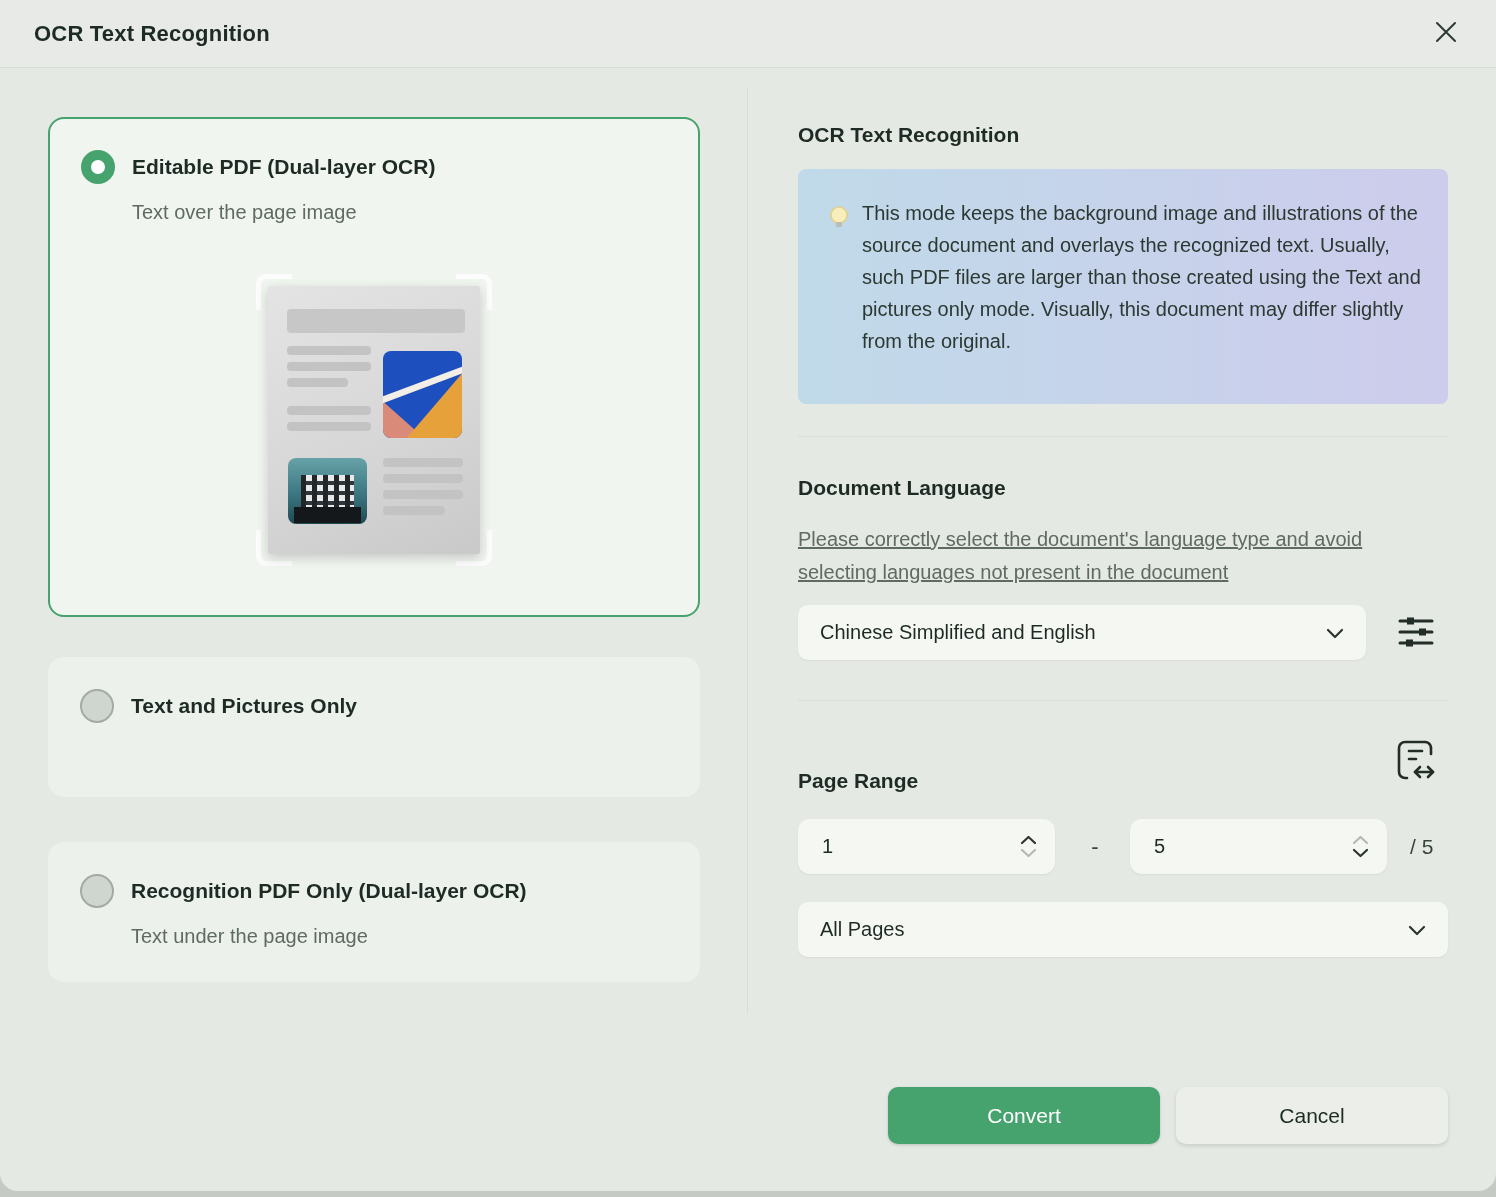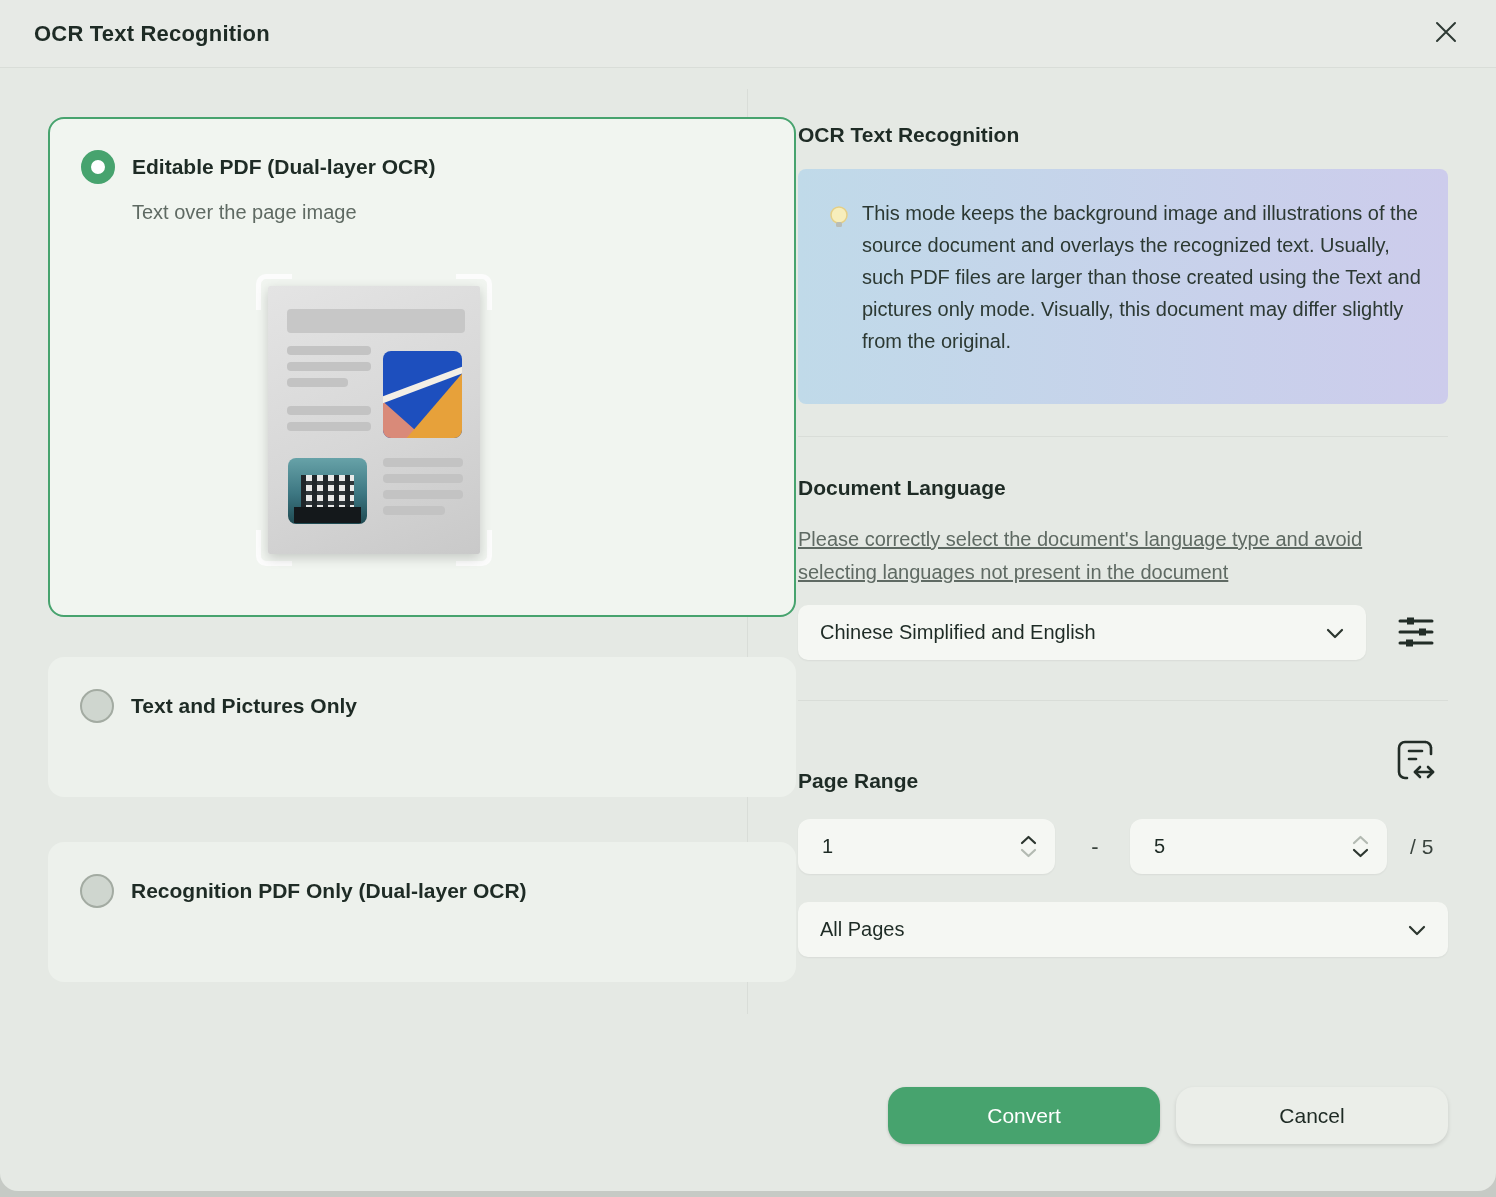--- a/index.html
+++ b/index.html
@@ -39,21 +39,21 @@
     padding:0 30px 0 34px;
   }
   .titlebar h1{font-size:22px;font-weight:600;letter-spacing:.2px;color:var(--text-dark);}
   .close-btn{background:none;border:none;cursor:pointer;width:40px;height:40px;
     display:flex;align-items:center;justify-content:center;}
   
   .content{position:relative;height:1123px;}
   .v-divider{position:absolute;left:747px;top:21px;width:1px;height:925px;background:var(--divider);}
   
   .card{
-    position:absolute;left:48px;width:748px;background:var(--card-bg);
+    position:absolute;left:48px;width:652px;background:var(--card-bg);
     border-radius:16px;padding:32px 30px 0 32px;cursor:pointer;
   }
   .card.selected{top:49px;height:500px;background:var(--card-selected-bg);
     border:2px solid var(--accent-green);padding:31px 29px 0 31px;}
   .card.c2{top:589px;height:140px;text-align:center;}
   .card.c3{top:774px;height:140px;}
   .opt-row{display:flex;align-items:center;gap:17px;}
   .radio{width:34px;height:34px;border-radius:50%;flex:none;cursor:pointer;}
   .radio.on{background:#fff;border:10px solid var(--accent-green);}
   .radio.off{background:#cfd6cf;border:2px solid #a3aba2;}
@@ -121,21 +121,21 @@
   }
   .spinner.from{left:798px;}
   .spinner.to{left:1130px;}
   .spin-btns{display:flex;flex-direction:column;gap:3px;align-items:center;}
   .spin-btns span{display:flex;cursor:pointer;}
   .dash{position:absolute;left:1082px;top:751px;width:26px;height:55px;
     display:flex;align-items:center;justify-content:center;font-size:22px;color:#39433d;}
   .total{position:absolute;left:1410px;top:751px;height:55px;display:flex;align-items:center;
     font-size:21px;color:#39433d;}
   
-  .btn{position:absolute;top:1019px;width:272px;height:57px;border:none;border-radius:18px;
+  .btn{position:absolute;top:1019px;width:272px;height:57px;border:none;border-radius:10px;
     font-size:21px;cursor:pointer;font-family:inherit;}
   .btn.convert{left:888px;background:var(--accent-green);color:#fff;
     box-shadow:0 1px 3px rgba(0,0,0,.18);}
   .btn.cancel{left:1176px;background:var(--cancel-bg);color:#1e2a24;
     box-shadow:0 2px 4px rgba(0,0,0,.12);}
 </style>
 </head>
 <body>
 
 <div class="dialog">
@@ -195,20 +195,21 @@
         <span class="radio off"></span>
         <span class="opt-title">Text and Pictures Only</span>
       </div>
     </div>
 
     <div class="card c3">
       <div class="opt-row">
         <span class="radio off"></span>
         <span class="opt-title">Recognition PDF Only (Dual-layer OCR)</span>
       </div>
+      <div class="opt-sub">Text under the page image</div>
     </div>
 
     <h2 class="rp-heading" style="top:55px;">OCR Text Recognition</h2>
 
     <div class="tipbox">
       <span class="bulb">
         <svg width="22" height="26" viewBox="0 0 22 26">
           <circle cx="11" cy="10" r="8" fill="#f7eebc" stroke="#e5cf85" stroke-width="1.5"></circle>
           <rect x="8" y="17" width="6" height="5" rx="1.5" fill="#b9bdb6"></rect>
         </svg>

